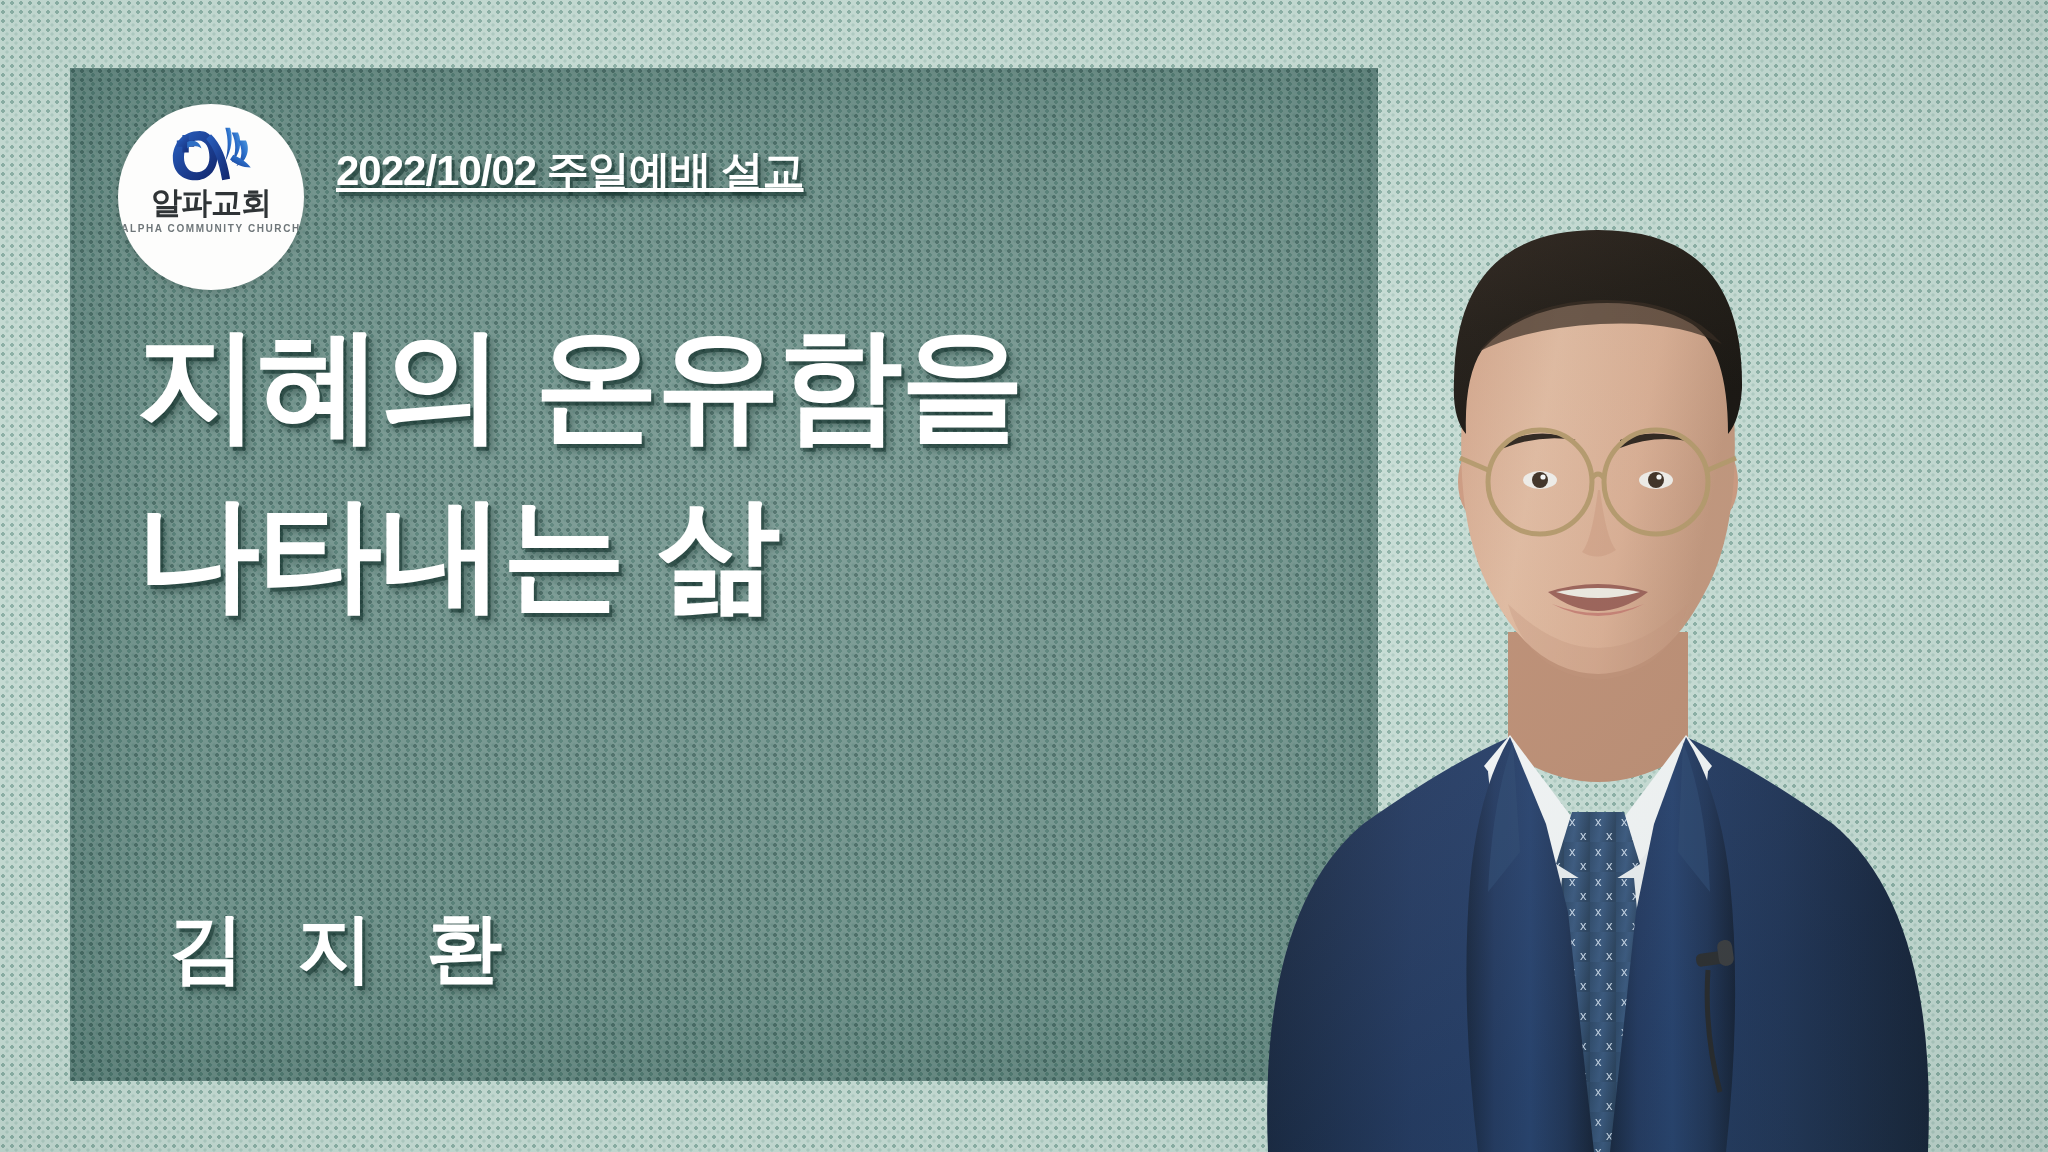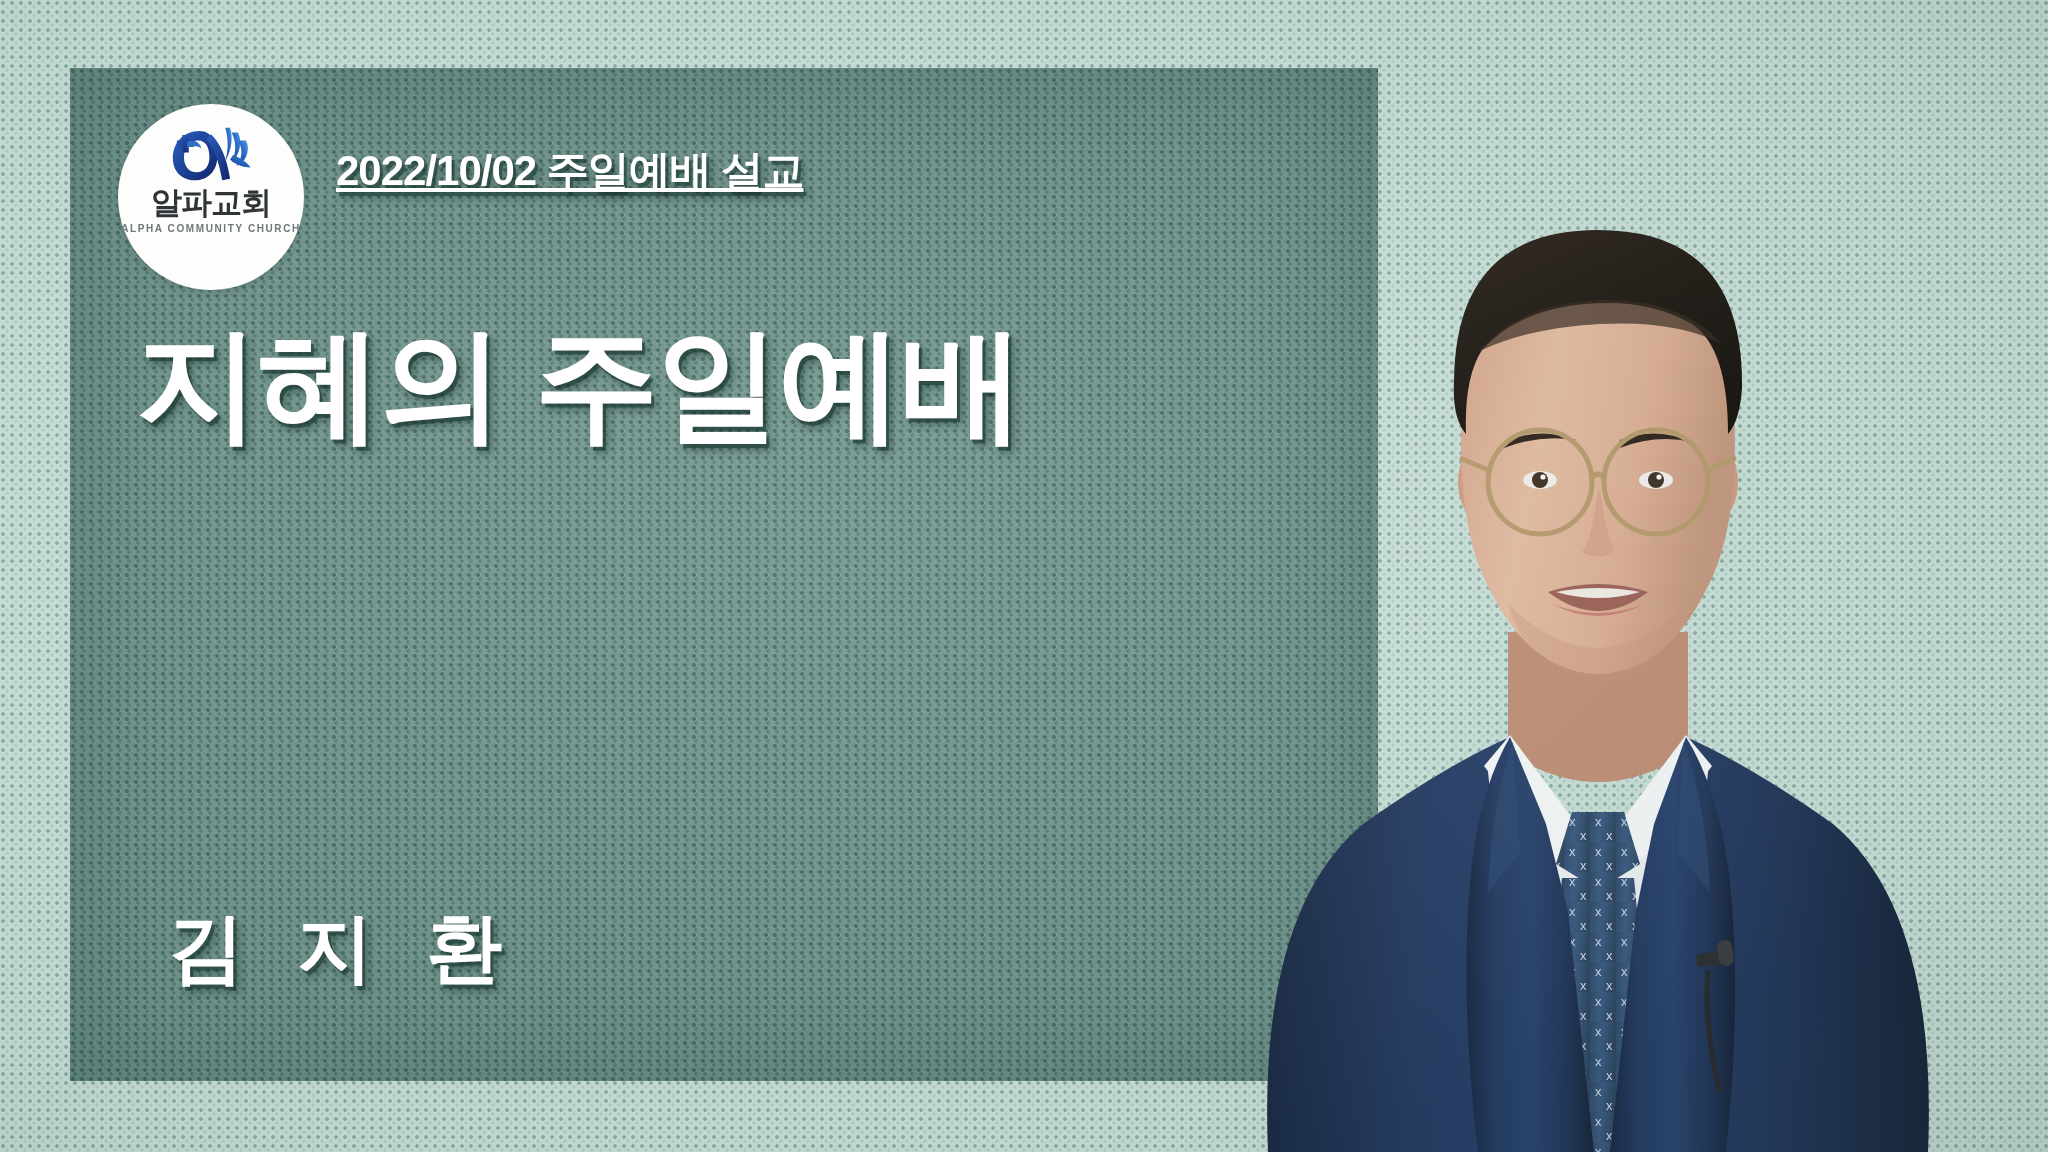--- a/index.html
+++ b/index.html
@@ -320,21 +320,22 @@
 
       <path d="M30 24 C38 20 46 24 48 32 C42 28 35 28 30 32 Z" fill="#2f6fc4"></path>
     </svg>
     <div id="logo-korean">알파교회</div>
     <div id="logo-english">ALPHA COMMUNITY CHURCH</div>
   </div>
 
   <div id="service-line" class="shadowtext">2022/10/02 주일예배 설교</div>
 
   <div id="sermon-title">
-    <span class="line shadowtext">지혜의 주일예배</span>
+    <span class="line shadowtext">지혜의 온유함을</span>
+    <span class="line shadowtext">나타내는 삶</span>
   </div>
 
 
   <div id="speaker-row">
     <span id="speaker-name" class="shadowtext">김 지 환</span>
   </div>
 
 </div>
 
 </body></html>

